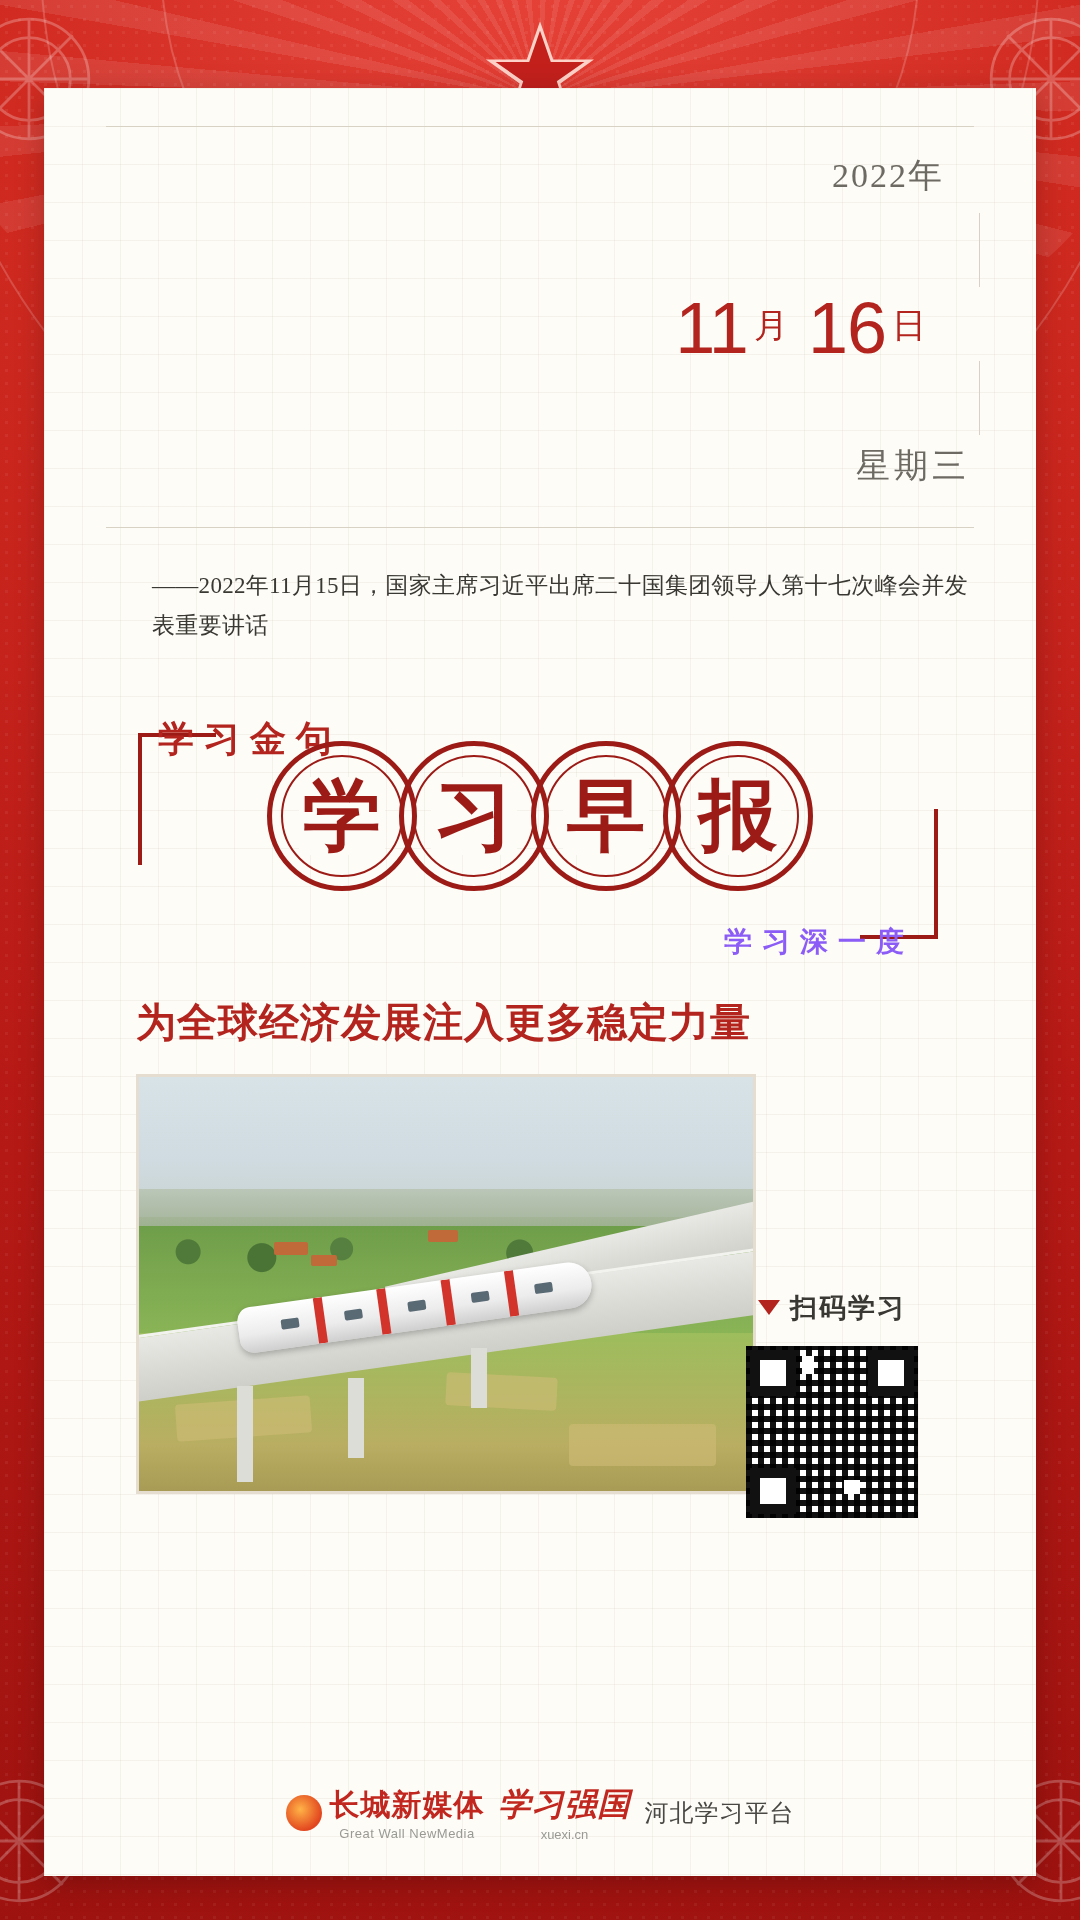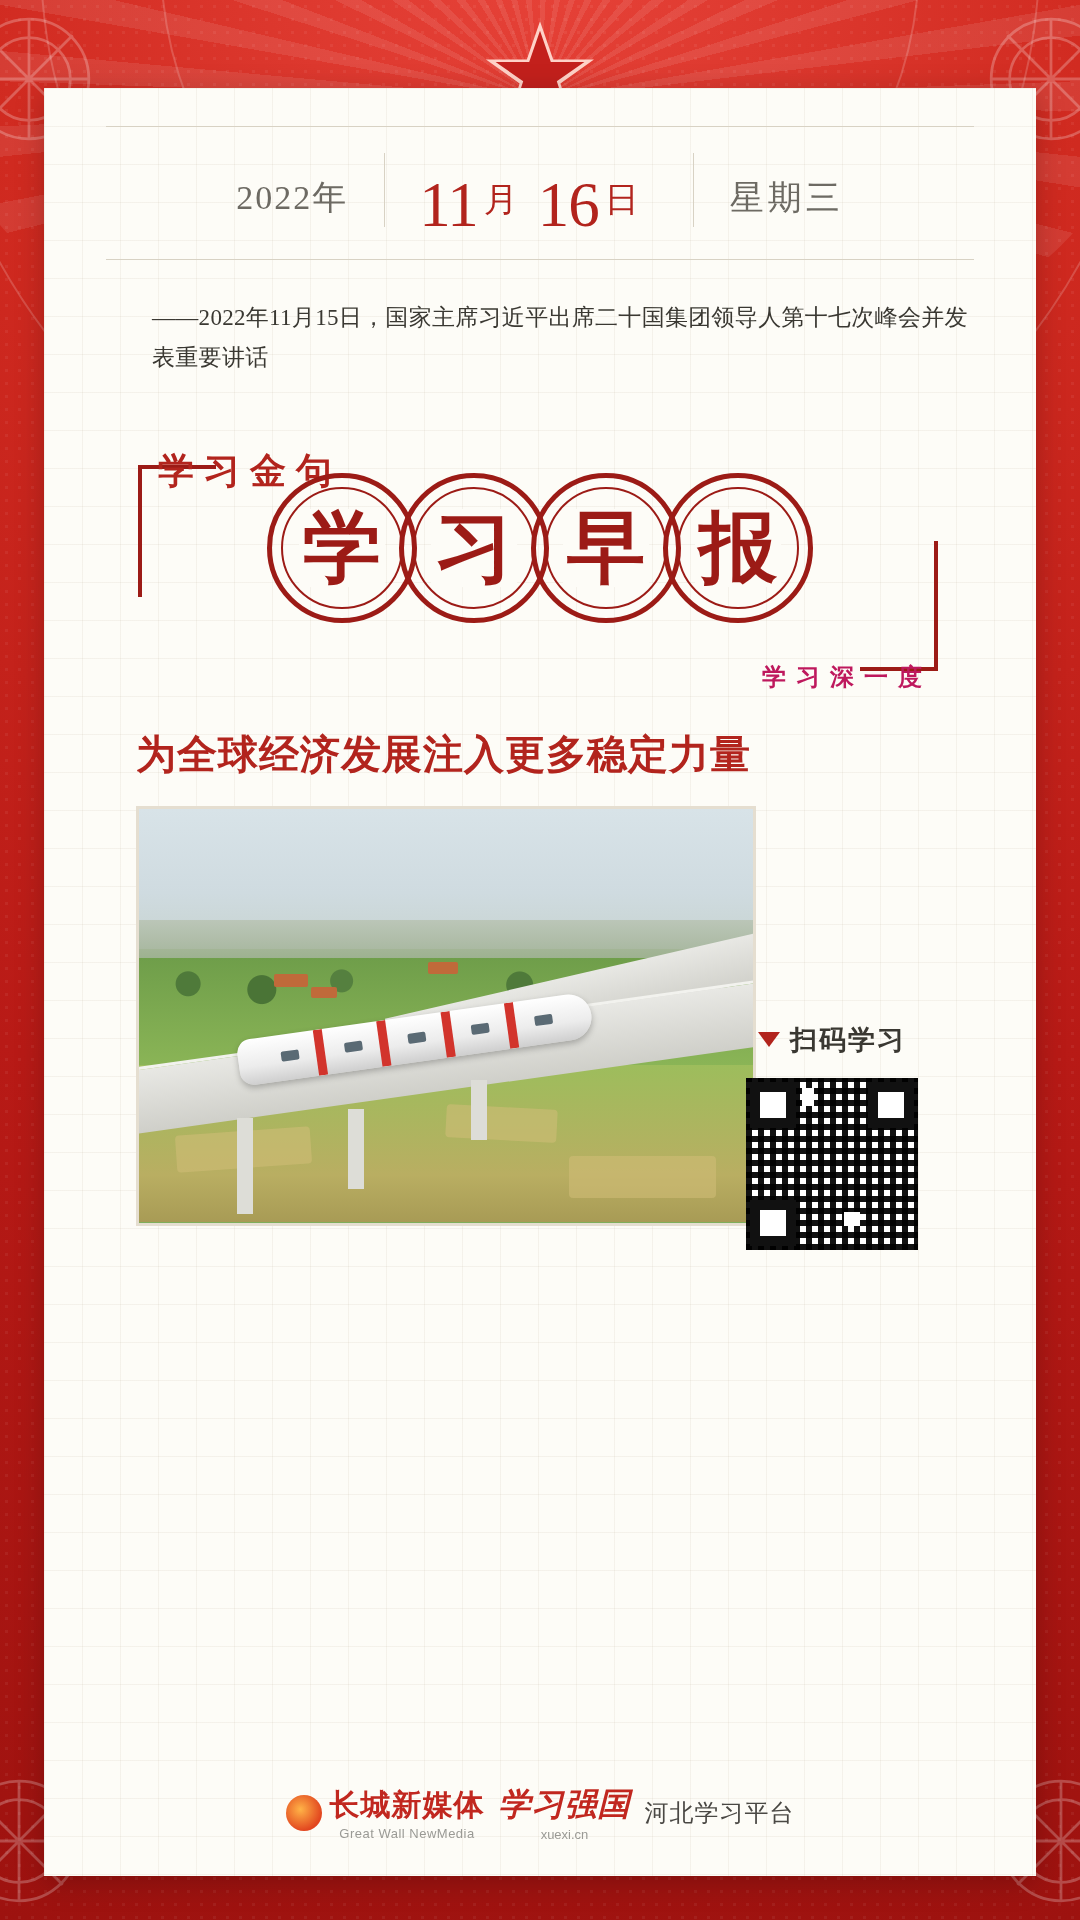--- a/index.html
+++ b/index.html
@@ -75,35 +75,35 @@
   }
   .card-inner {
     position: absolute; inset: 0;
     padding: 0 56px;
   }
 
   
   .date-rule { height: 1px; background: #d8d2c4; margin: 38px 6px 0 6px; }
   .date-row {
     display: flex; align-items: flex-end; justify-content: center;
-    gap: 0; padding: 26px 0 24px;
+    gap: 0; padding: 26px 0 24px; flex-direction: column;
   }
   .date-year {
     color: #6d6a63; font-size: 34px; letter-spacing: 2px;
     padding: 0 36px 14px 10px;
     font-family: "Liberation Serif", serif;
   }
   .vrule { width: 1px; height: 74px; background: #d8d2c4; margin-bottom: 8px; }
   .date-main {
     display: flex; align-items: flex-end; color: #b2241d;
     padding: 0 34px;
   }
   .date-num {
-    font-family: Liberation Serif, serif;
-    font-size: 63px; line-height: .92; font-weight: 400;
+    font-family: Liberation Sans, sans-serif;
+    font-size: 72px; line-height: .92; font-weight: 400;
     letter-spacing: -1px;
   }
   .date-unit { font-size: 34px; padding: 0 20px 12px 6px; }
   .date-week {
     color: #6d6a63; font-size: 34px; letter-spacing: 4px;
     padding: 0 10px 14px 36px;
   }
   .date-rule2 { height: 1px; background: #d8d2c4; margin: 0 6px; }
 
   
@@ -131,22 +131,22 @@
   .logo-block {
     position: relative;
     margin: 52px 0 0 0;
     height: 290px;
   }
   .tag-left {
     position: absolute; left: 58px; top: 16px;
     color: #b2241d; font-size: 36px; font-weight: 700; letter-spacing: 10px;
   }
   .tag-right {
-    position: absolute; right: 48px; bottom: 28px;
-    color: #be185d; font-size: 24px; font-weight: 700; letter-spacing: 10px;
+    position: absolute; right: 66px; bottom: 28px;
+    color: #8b5cf6; font-size: 28px; font-weight: 700; letter-spacing: 10px;
   }
   .bracket {
     position: absolute; border: 4px solid #9c1b16;
   }
   .bracket.bl {
     left: 38px; top: 34px; width: 78px; height: 132px;
     border-right: none; border-top: 4px solid #9c1b16; border-bottom: none;
   }
   .bracket.br {
     right: 42px; top: 110px; width: 78px; height: 130px;

